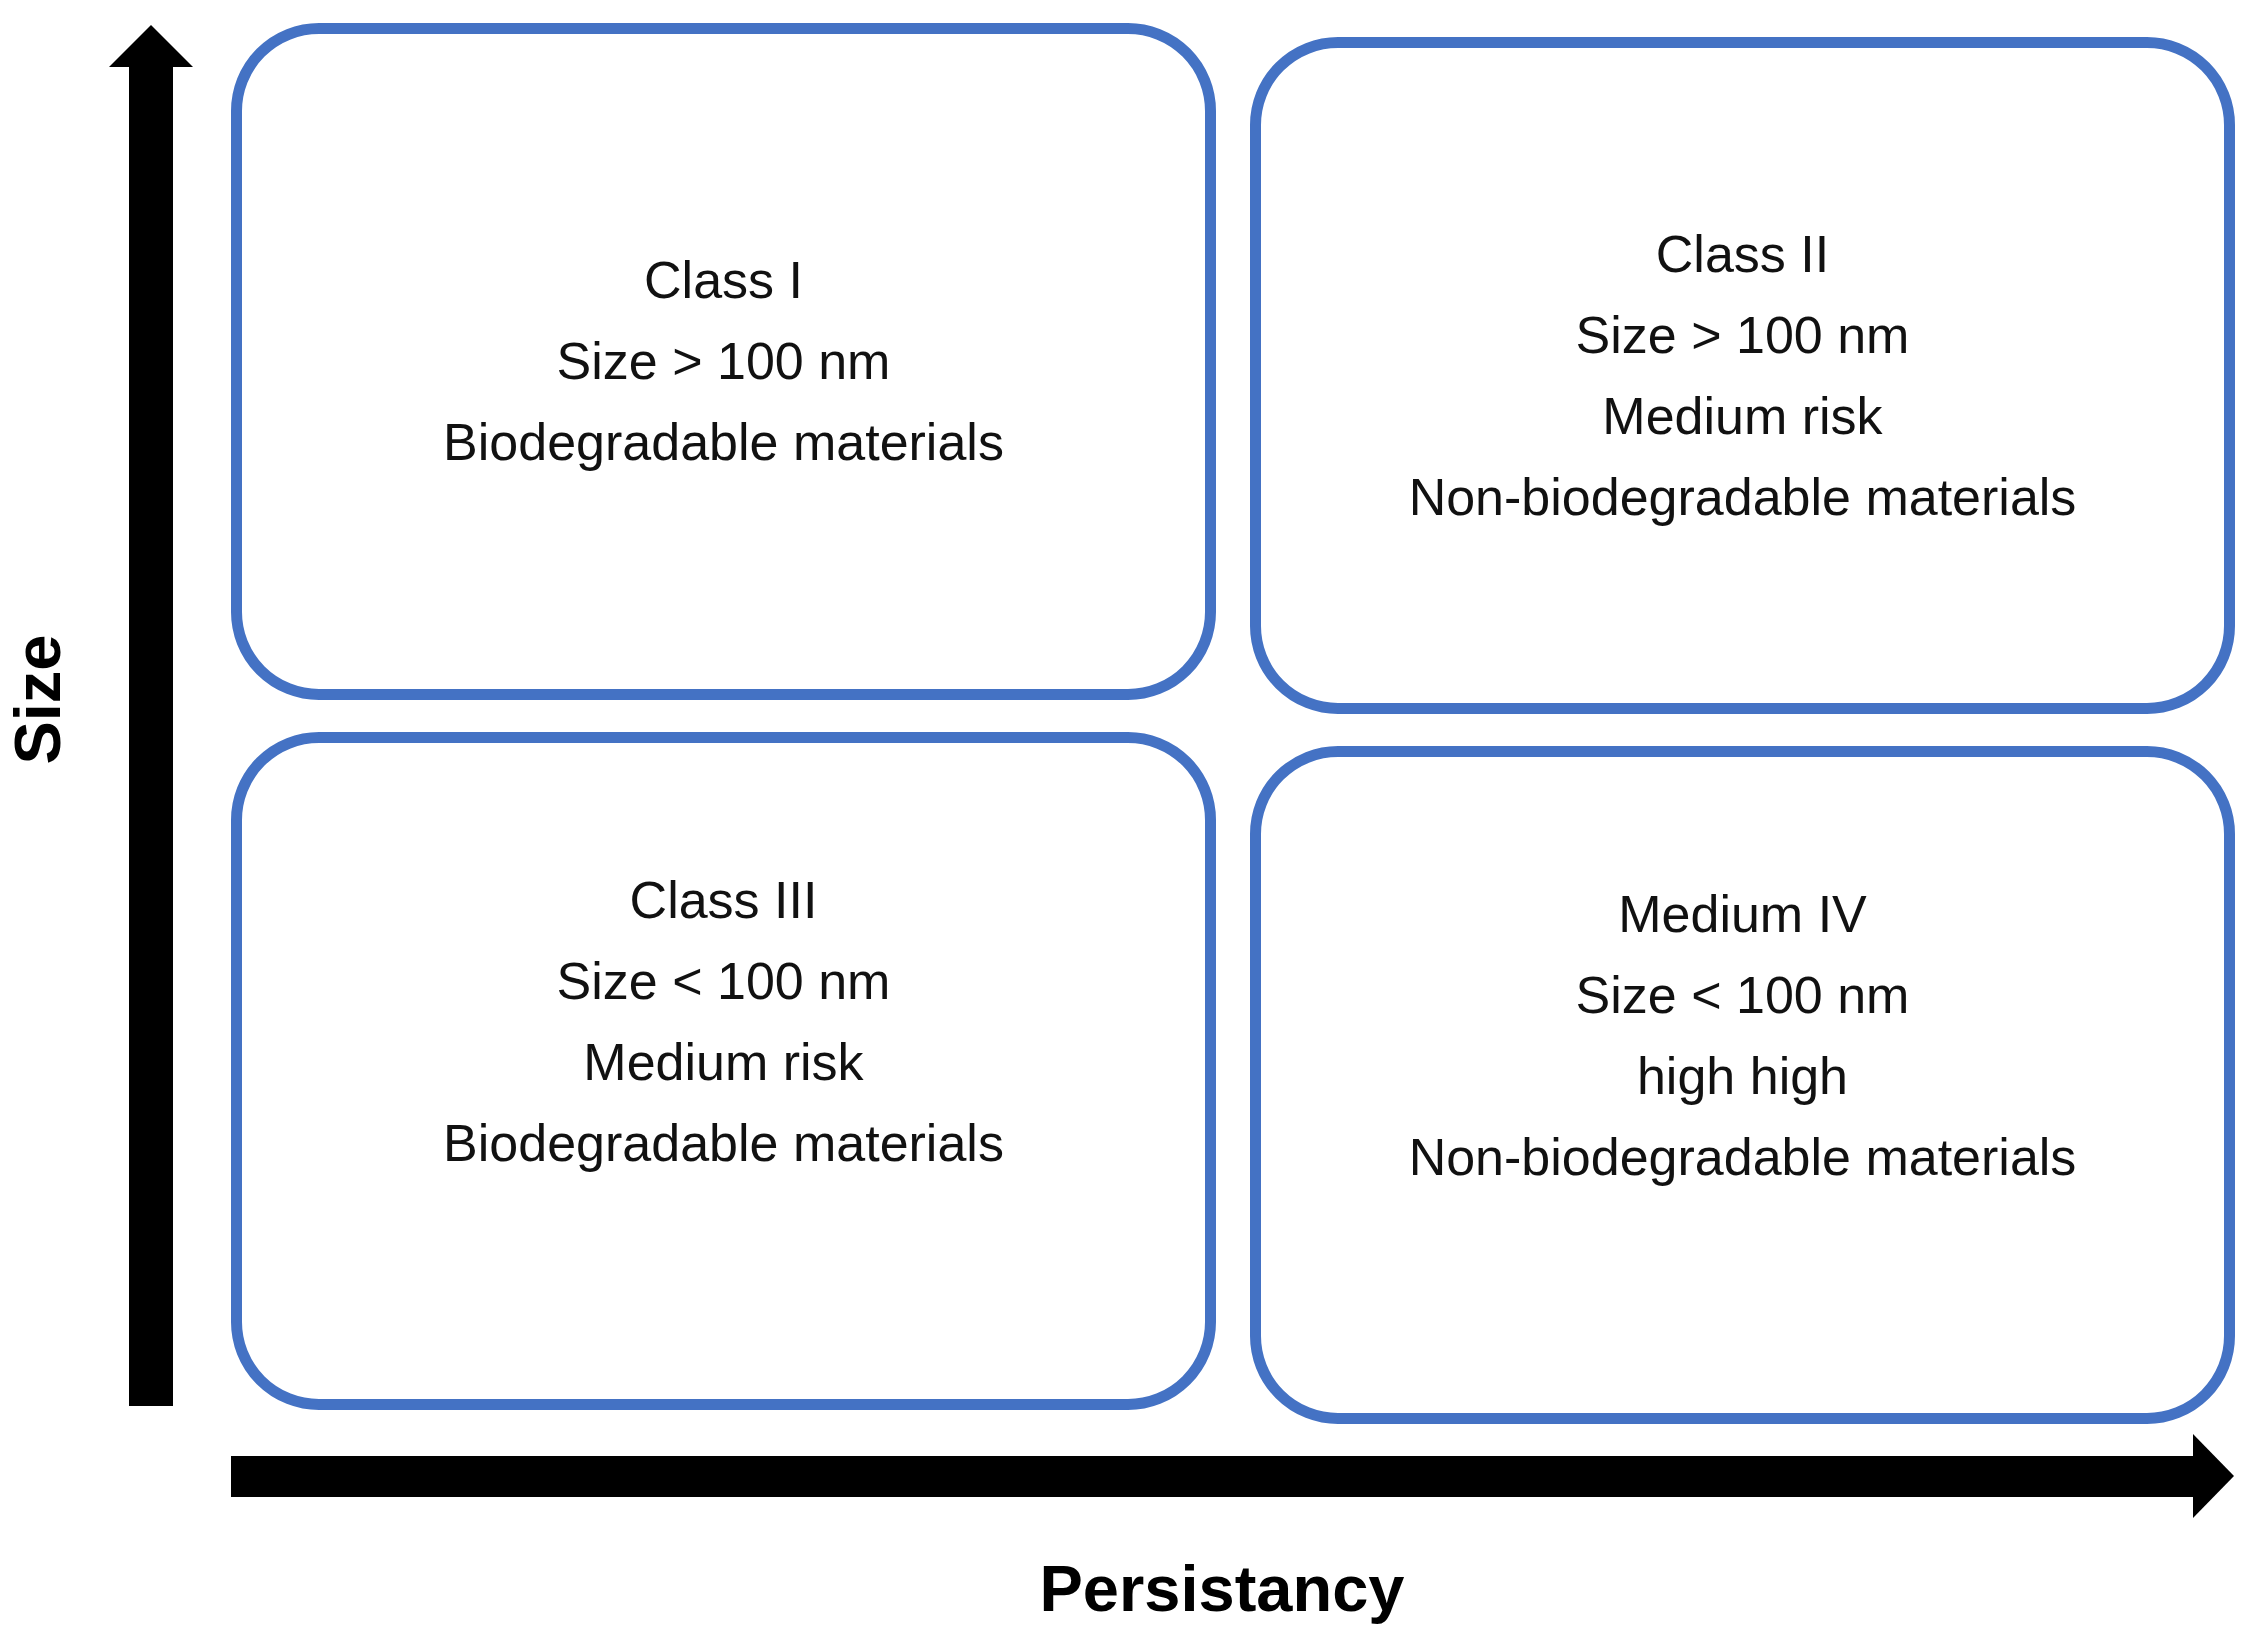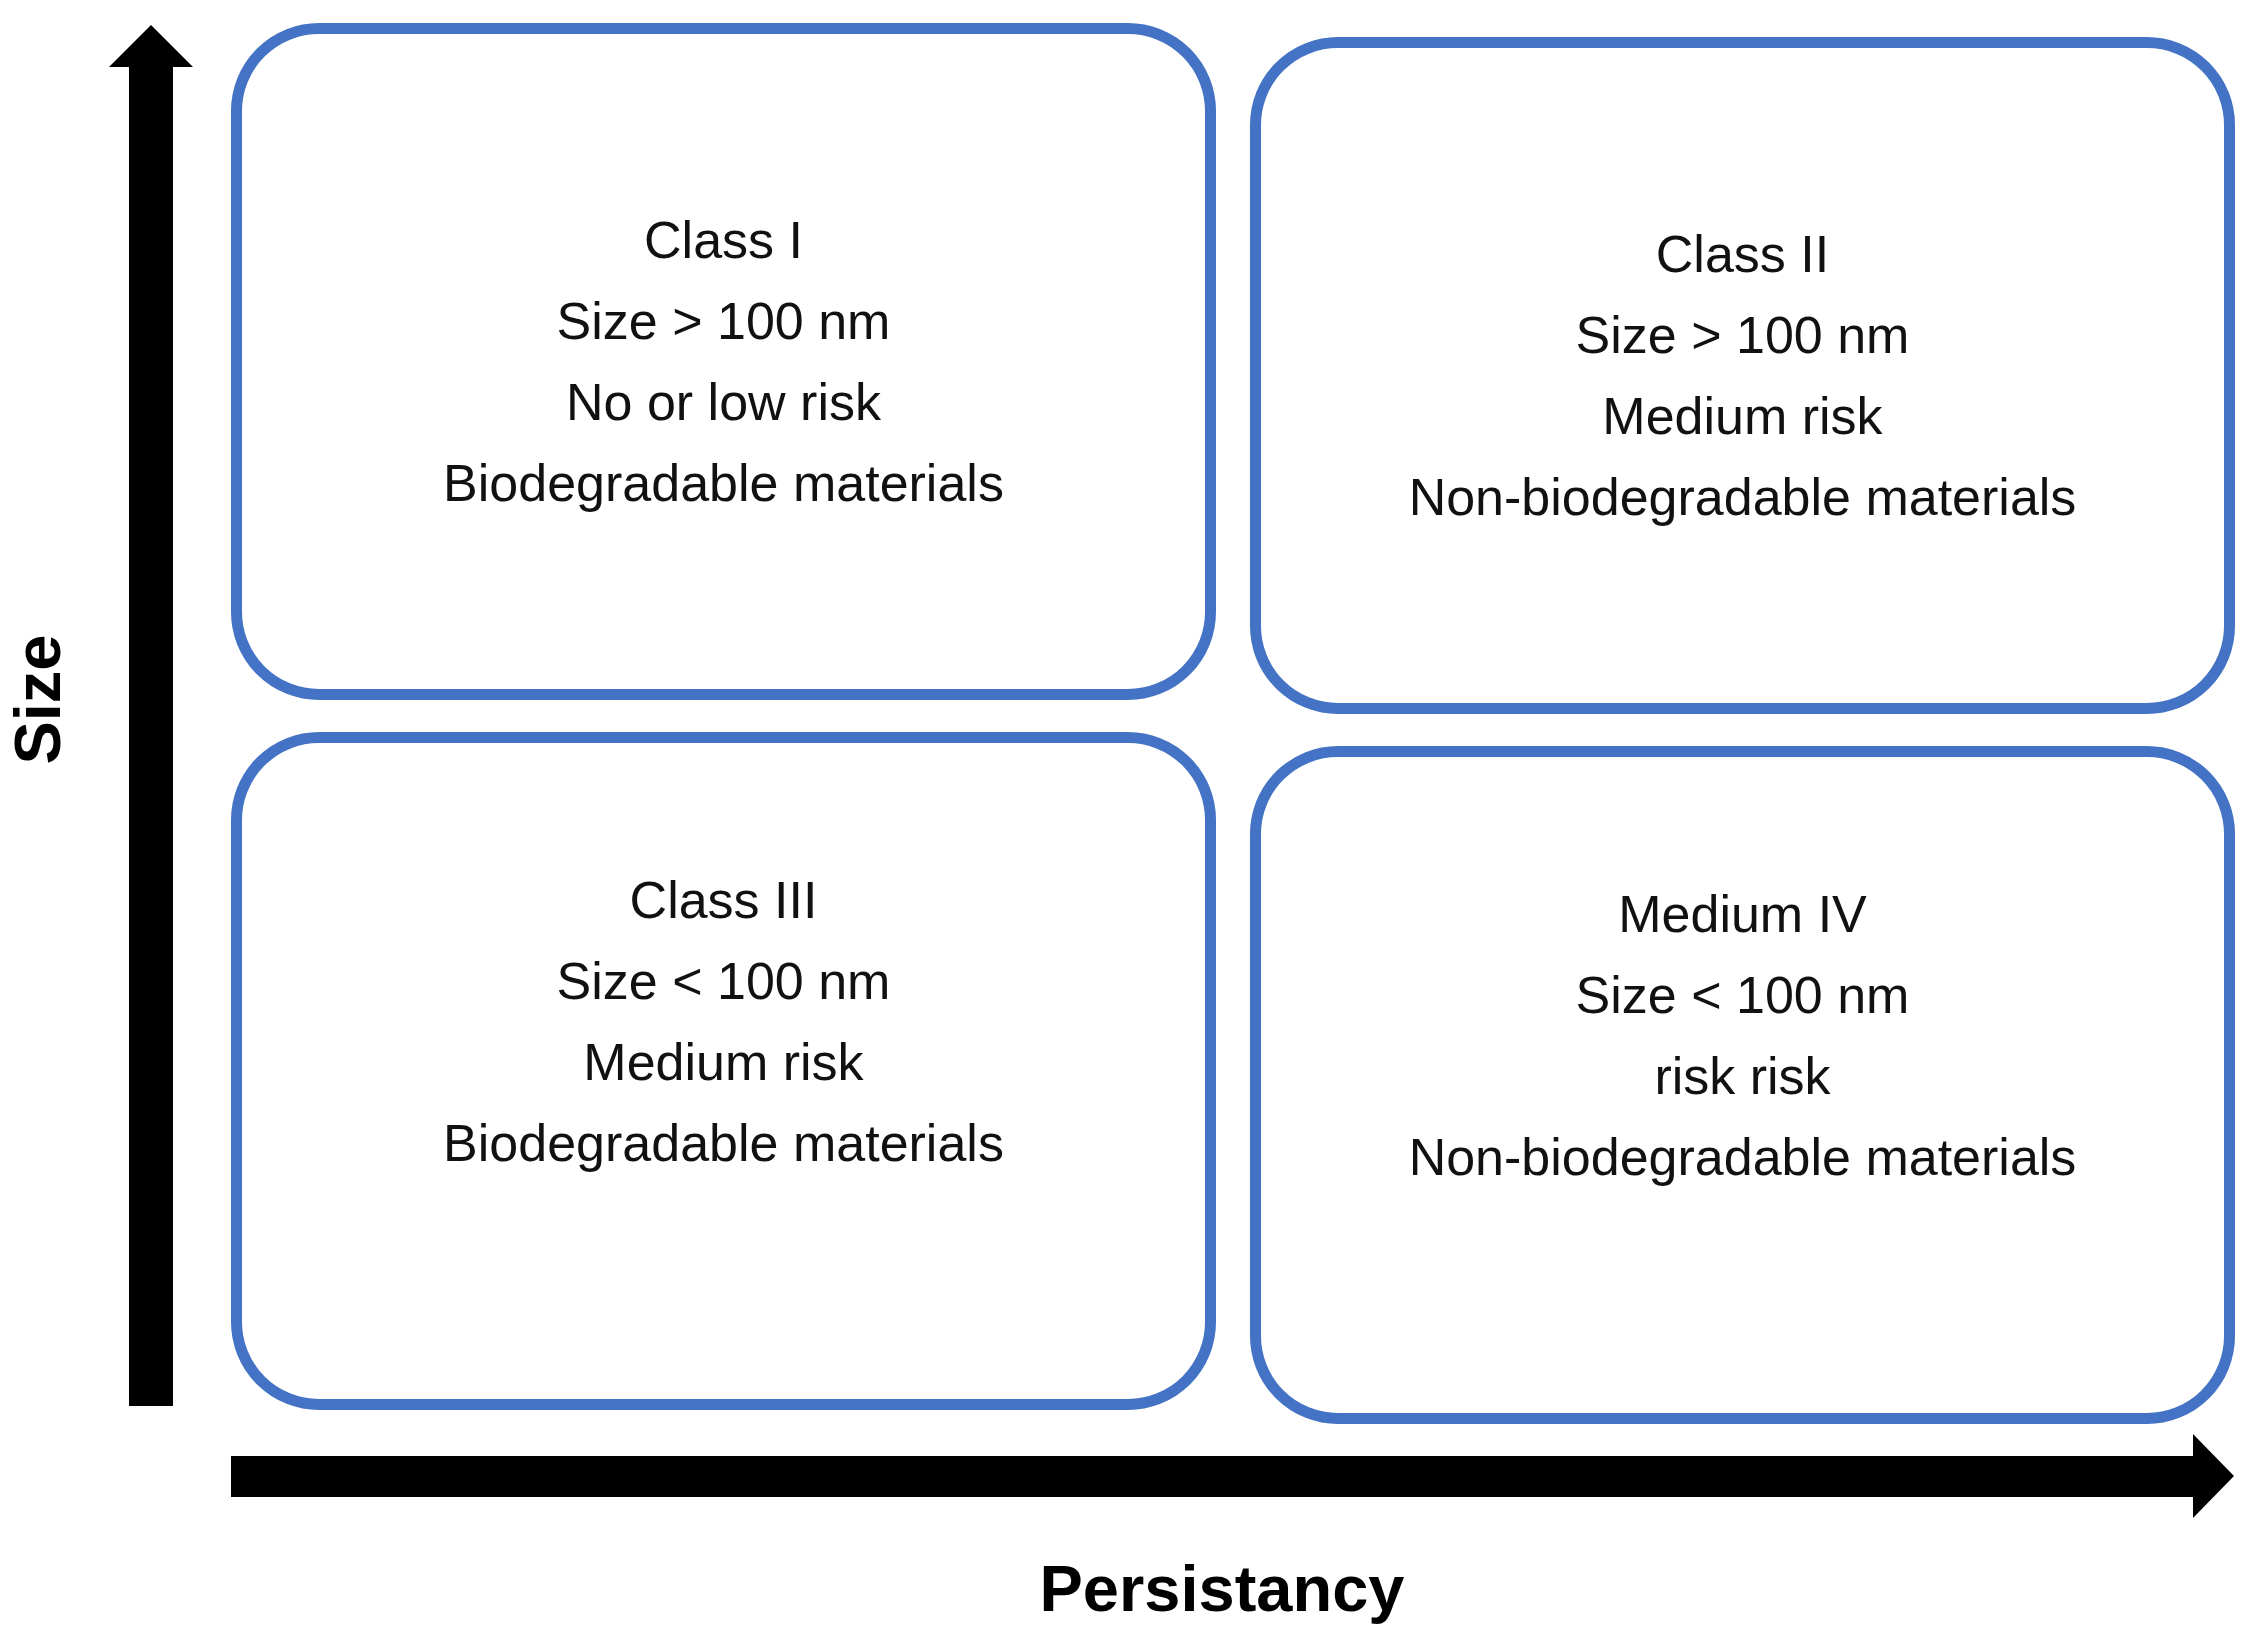--- a/index.html
+++ b/index.html
@@ -99,39 +99,38 @@
   <div class="axis-shaft" id="y-shaft"></div>
   <div class="axis-label" id="y-label">Size</div>
 
   <div class="axis-shaft" id="x-shaft"></div>
   <div class="tri" id="x-head"></div>
   <div class="axis-label" id="x-label">Persistancy</div>
 
   <div class="qbox row-top col-left">
     <div class="qline">Class I</div>
     <div class="qline">Size &gt; 100 nm</div>
-    <div class="qline">No or low risk</div>
     <div class="qline">Biodegradable materials</div>
   </div>
 
   <div class="qbox row-top col-right">
     <div class="qline">Class II</div>
     <div class="qline">Size &gt; 100 nm</div>
     <div class="qline">Medium risk</div>
     <div class="qline">Non-biodegradable materials</div>
   </div>
 
   <div class="qbox row-bottom col-left">
     <div class="qline">Class III</div>
     <div class="qline">Size &lt; 100 nm</div>
     <div class="qline">Medium risk</div>
     <div class="qline">Biodegradable materials</div>
   </div>
 
   <div class="qbox row-bottom col-right">
     <div class="qline">Medium IV</div>
     <div class="qline">Size &lt; 100 nm</div>
-    <div class="qline">risk risk</div>
+    <div class="qline">high high</div>
     <div class="qline">Non-biodegradable materials</div>
   </div>
 
 </div>
 
 
 </body></html>

